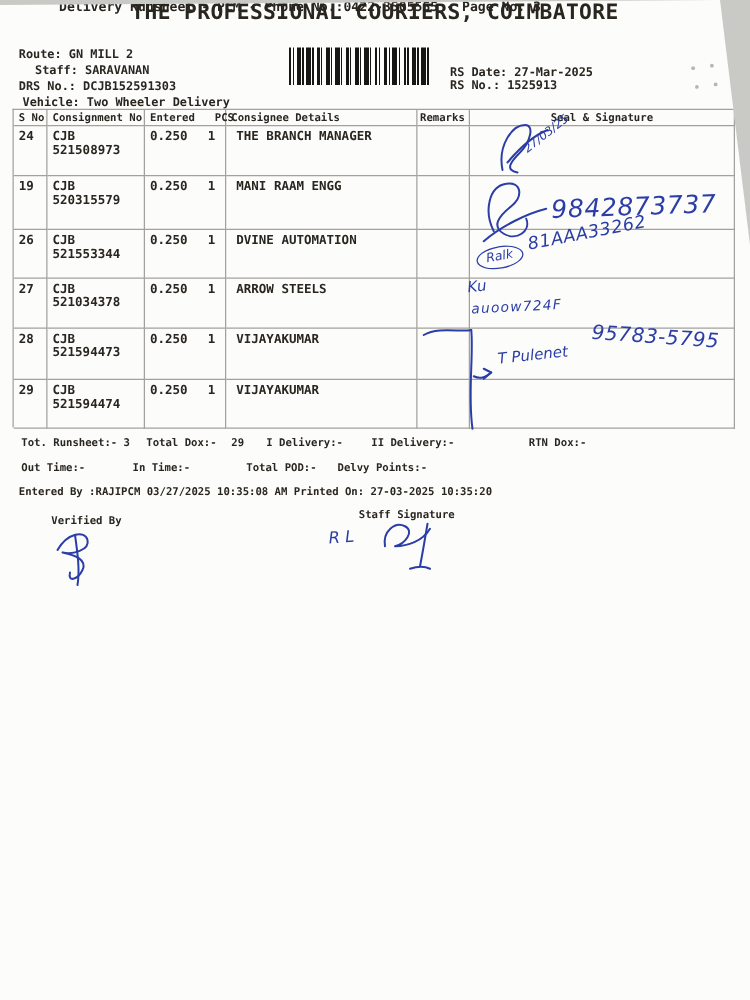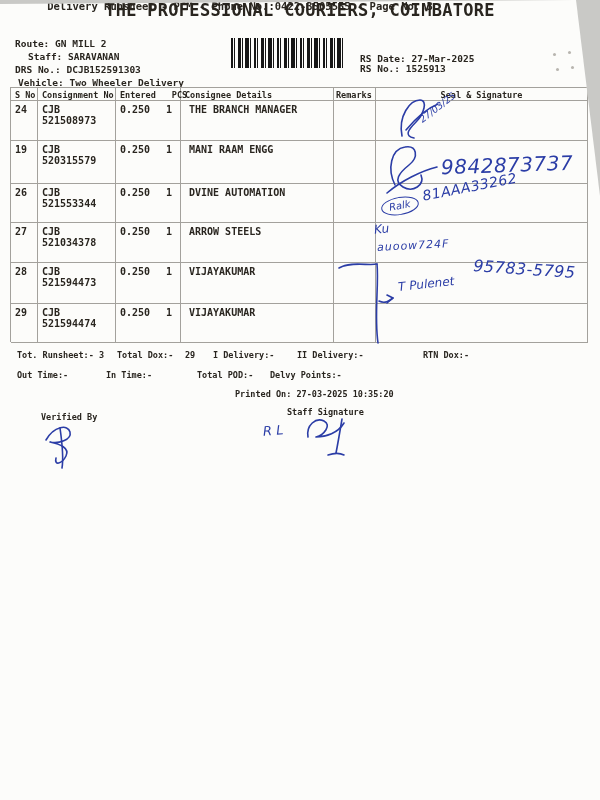--- a/index.html
+++ b/index.html
@@ -190,20 +190,21 @@
   <div class="pt ft fy1" style="left:185px;">29</div>
   <div class="pt ft fy1" style="left:213px;">I Delivery:-</div>
   <div class="pt ft fy1" style="left:297px;">II Delivery:-</div>
   <div class="pt ft fy1" style="left:423px;">RTN Dox:-</div>
 
   <div class="pt ft fy2" style="left:17px;">Out Time:-</div>
   <div class="pt ft fy2" style="left:106px;">In Time:-</div>
   <div class="pt ft fy2" style="left:197px;">Total POD:-</div>
   <div class="pt ft fy2" style="left:270px;">Delvy Points:-</div>
 
+  <div class="pt ft fy3" style="left:15px;">Entered By :RAJIPCM 03/27/2025 10:35:08 AM</div>
   <div class="pt ft fy3" style="left:235px;">Printed On: 27-03-2025 10:35:20</div>
 
   <div class="pt ft fy4" style="left:17px;top:412px;">Verified By</div>
   <div class="pt ft fy4" style="left:263px;top:407px;">Staff Signature</div>
 
   <svg class="sig" style="left:40px;top:420px;" width="44" height="50" viewBox="0 0 44 50">
     <path d="M6,20 C14,6 28,4 30,12 C32,20 18,24 10,22 C20,24 30,28 26,36 C22,44 14,46 16,38"></path>
     <path d="M20,8 C22,22 24,36 22,48"></path>
   </svg>
 

